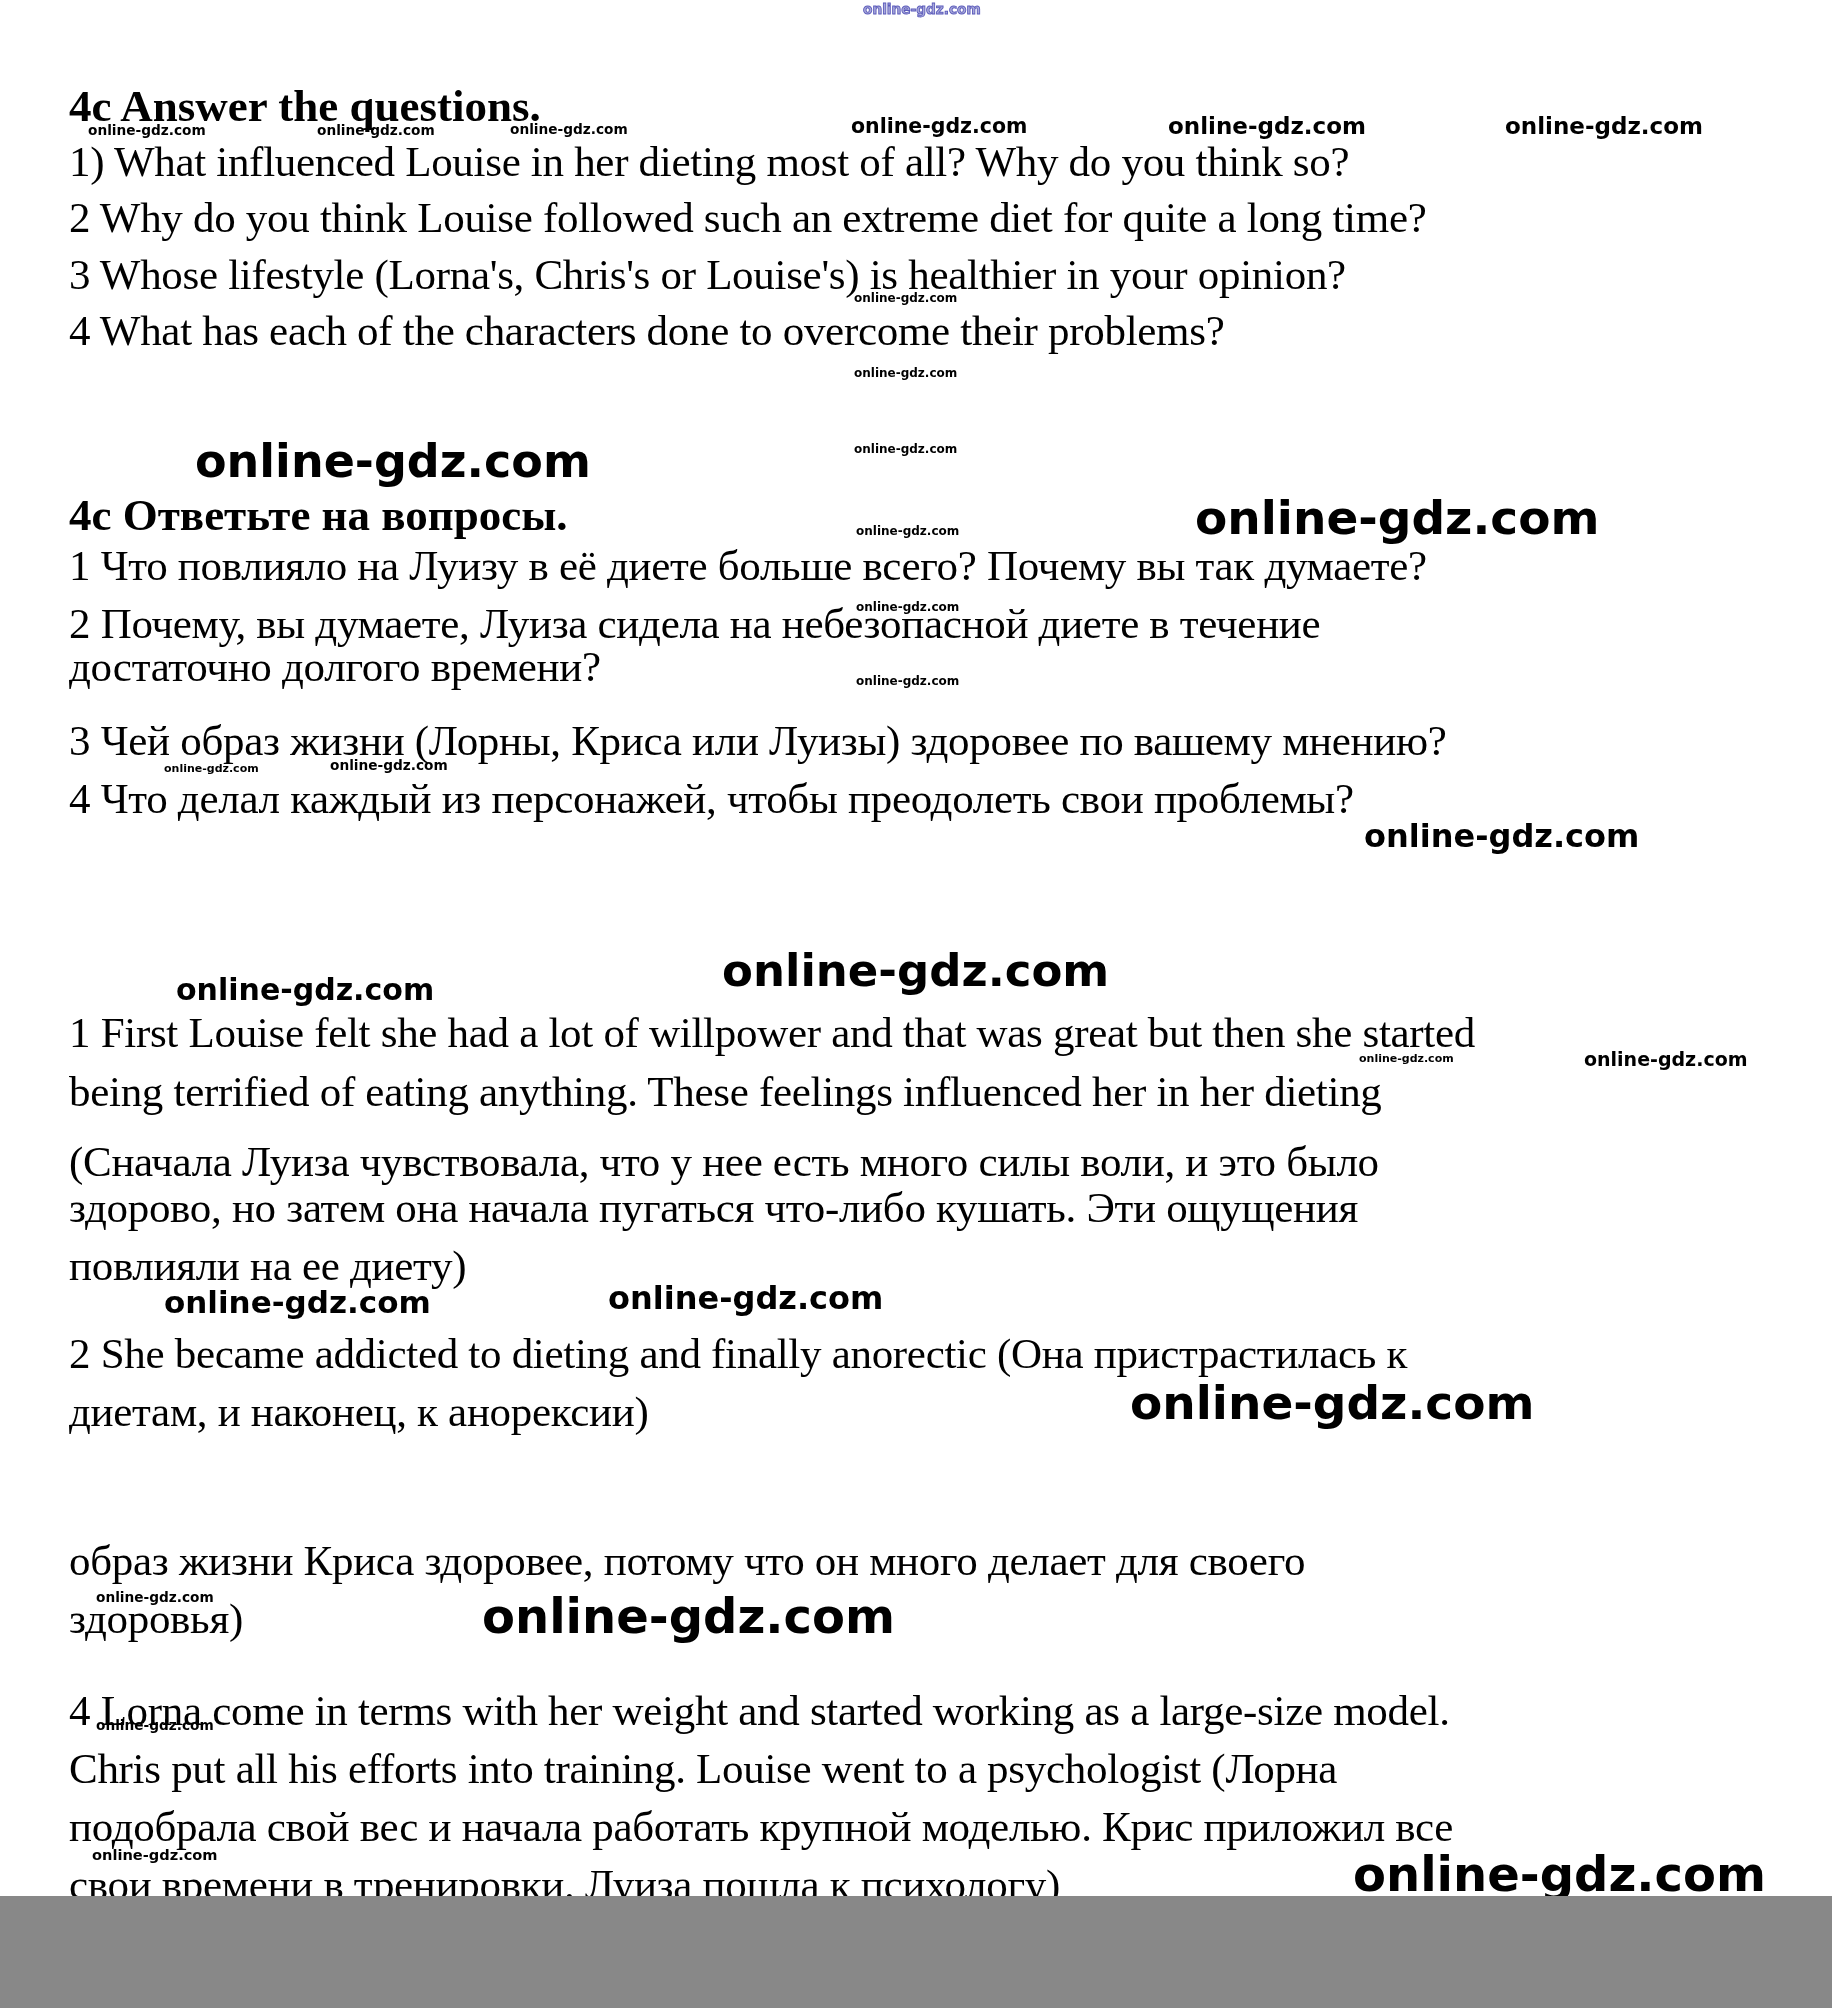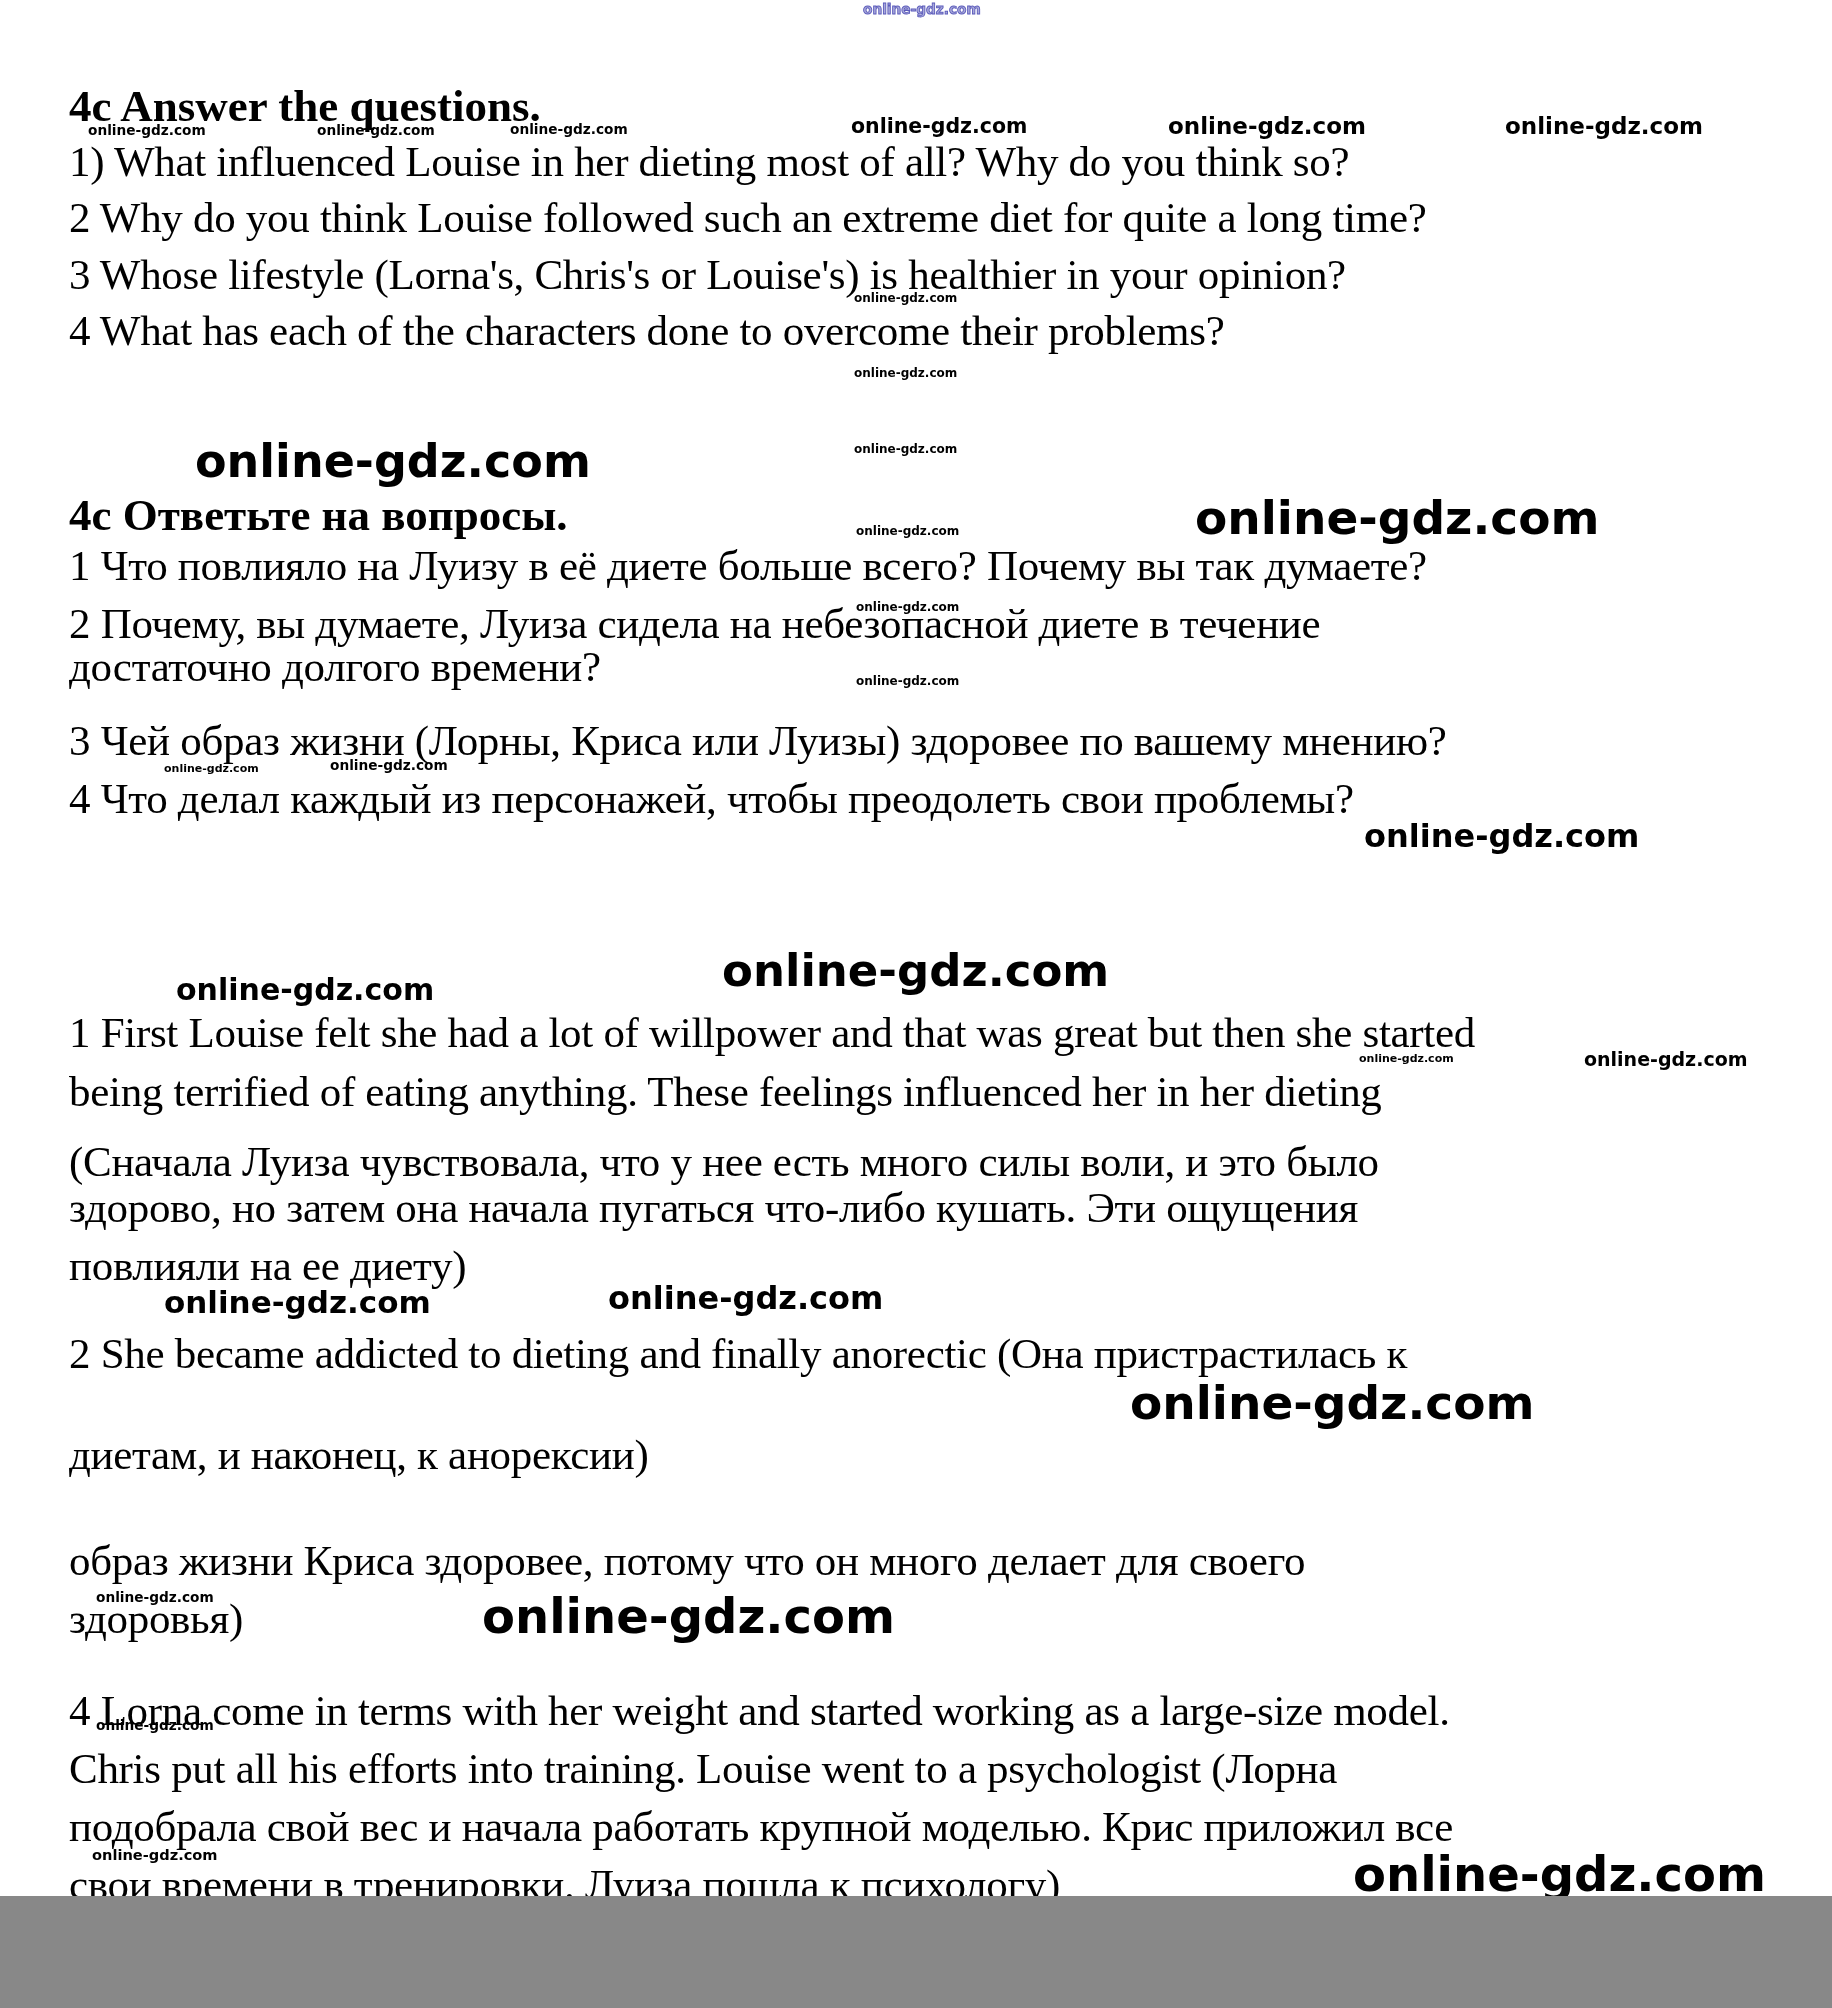--- a/index.html
+++ b/index.html
@@ -99,21 +99,21 @@
   <div class="ln" style="top:1183px;">здорово, но затем она начала пугаться что-либо кушать. Эти ощущения</div>
   <div class="ln" style="top:1241px;">повлияли на ее диету)</div>
 
   <span class="wm" style="left:1359px; top:1053px; font-size:11px;">online-gdz.com</span>
   <span class="wm" style="left:1584px; top:1050px; font-size:19px;">online-gdz.com</span>
 
   <span class="wm" style="left:164px; top:1286px; font-size:31px;">online-gdz.com</span>
   <span class="wm" style="left:608px; top:1282px; font-size:32px;">online-gdz.com</span>
 
   <div class="ln" style="top:1329px;">2 She became addicted to dieting and finally anorectic (Она пристрастилась к</div>
-  <div class="ln" style="top:1387px;margin-top:43px;">диетам, и наконец, к анорексии)</div>
+  <div class="ln" style="top:1387px;">диетам, и наконец, к анорексии)</div>
 
   <span class="wm" style="left:1130px; top:1378px; font-size:47px;">online-gdz.com</span>
 
   <div class="ln" style="top:1536px;">образ жизни Криса здоровее, потому что он много делает для своего</div>
   <div class="ln" style="top:1594px;">здоровья)</div>
 
   <span class="wm" style="left:96px; top:1590px; font-size:13.7px;">online-gdz.com</span>
   <span class="wm" style="left:482px; top:1591px; font-size:48px;">online-gdz.com</span>
 
   <div class="ln" style="top:1686px;">4 Lorna come in terms with her weight and started working as a large-size model.</div>

